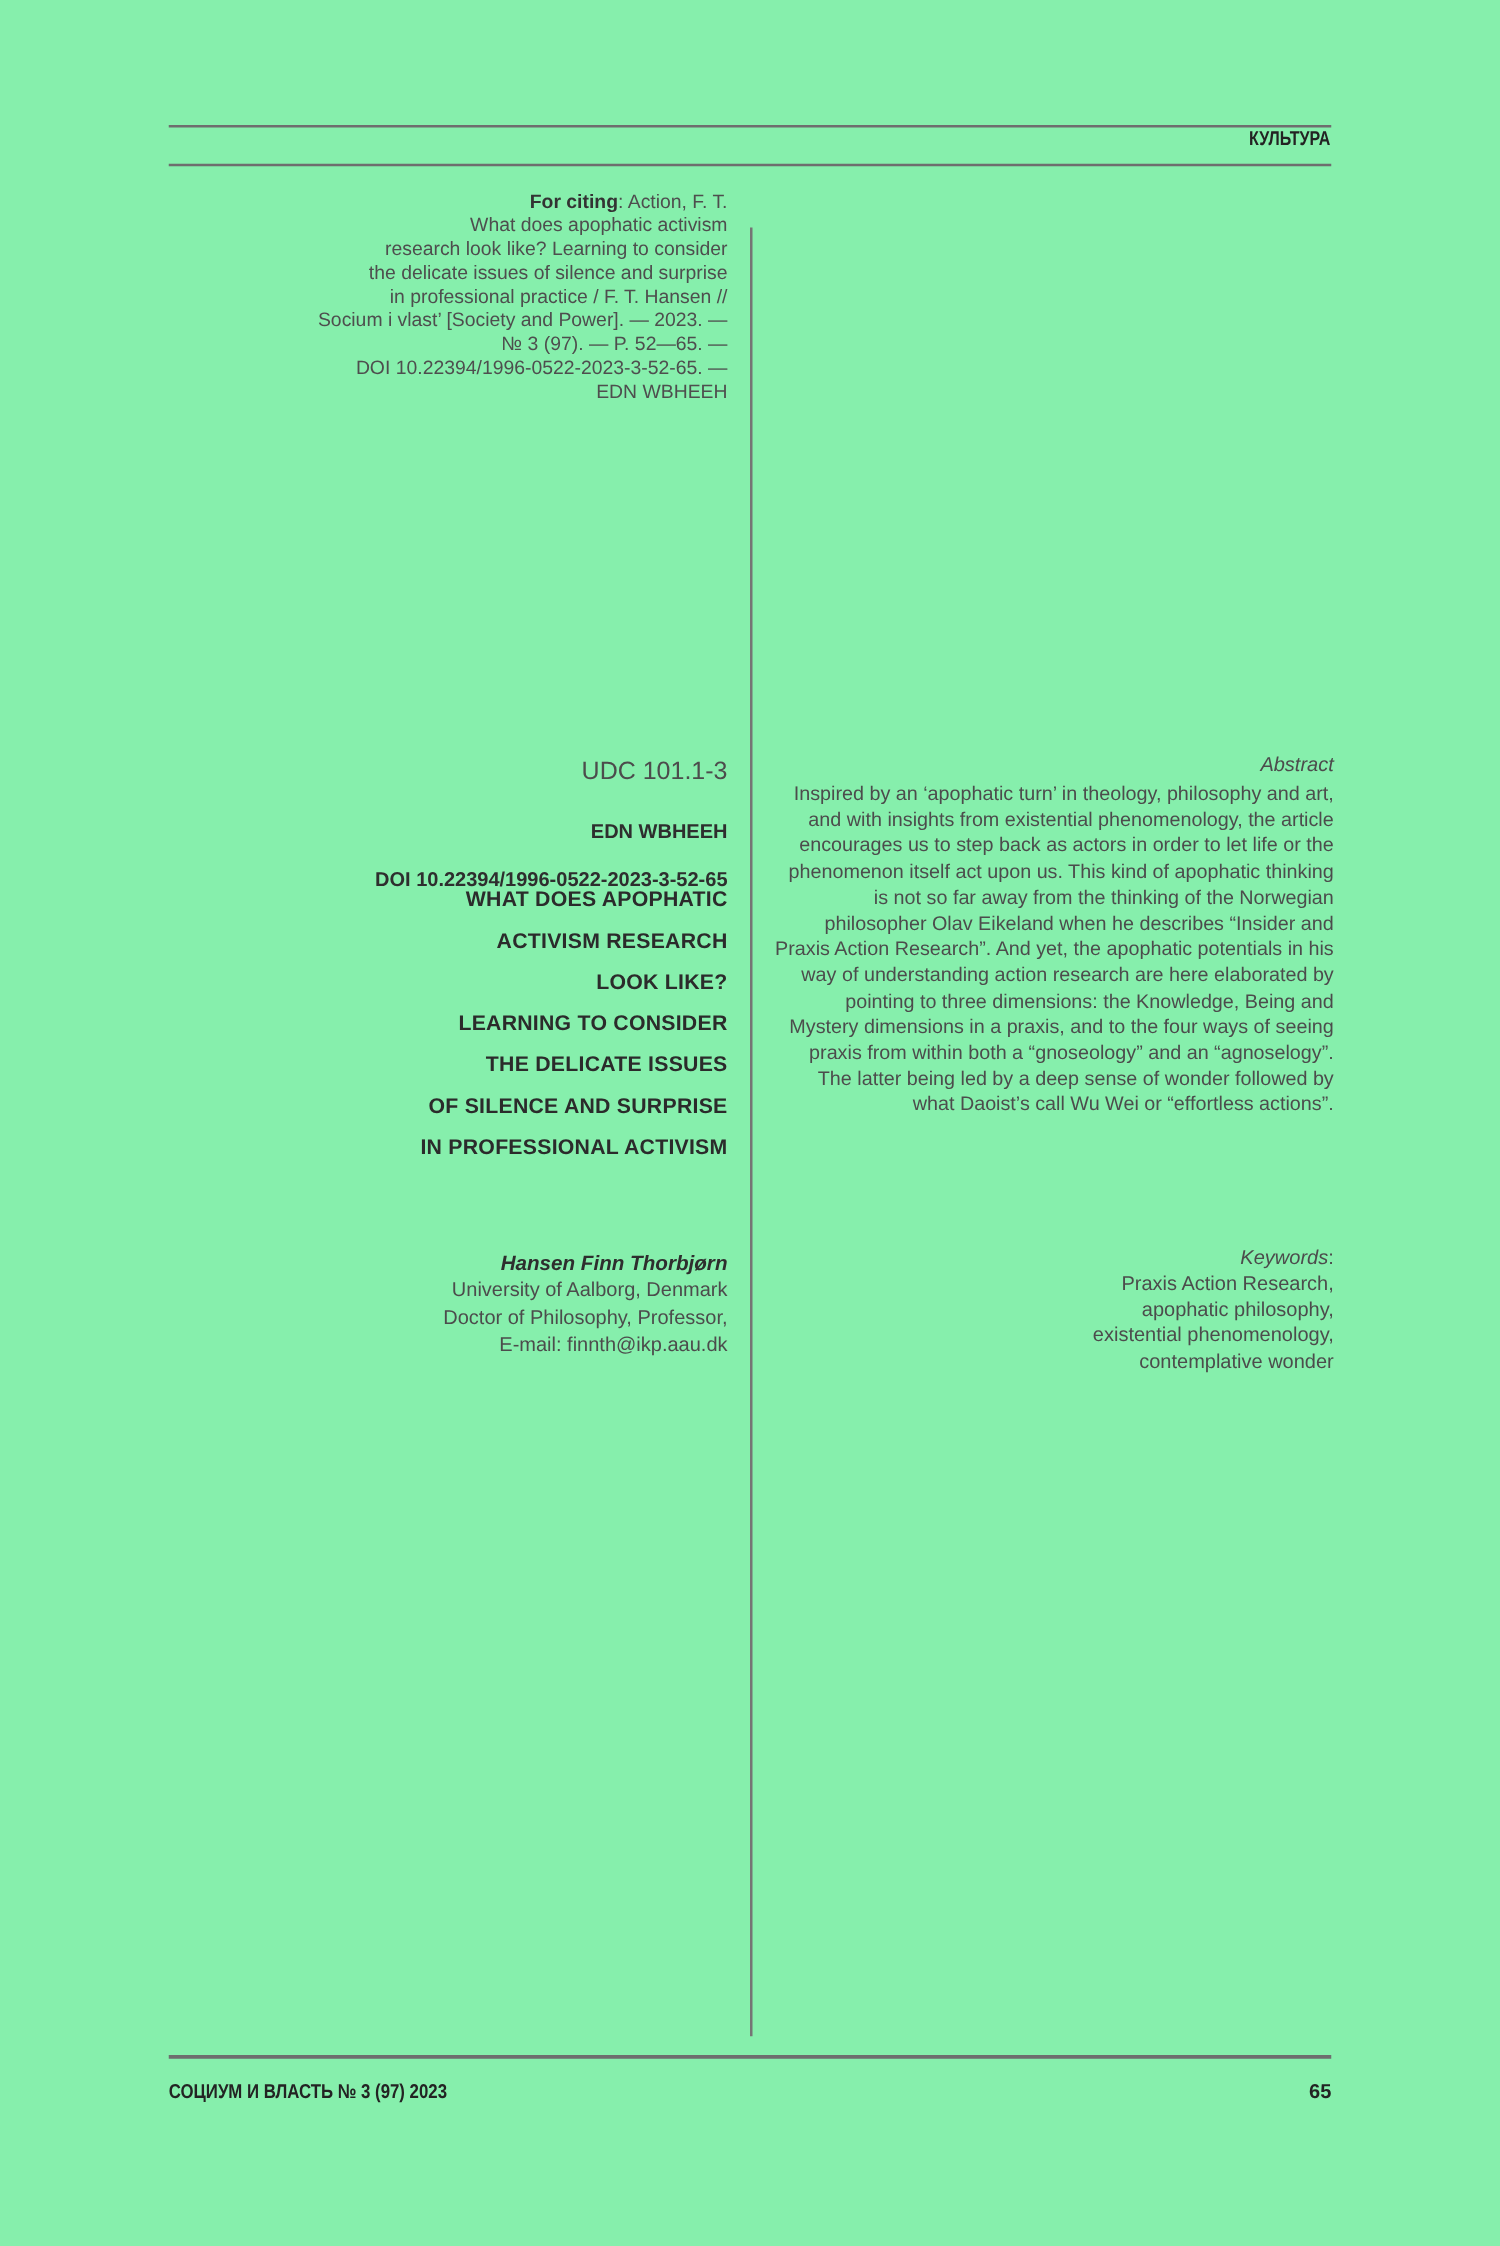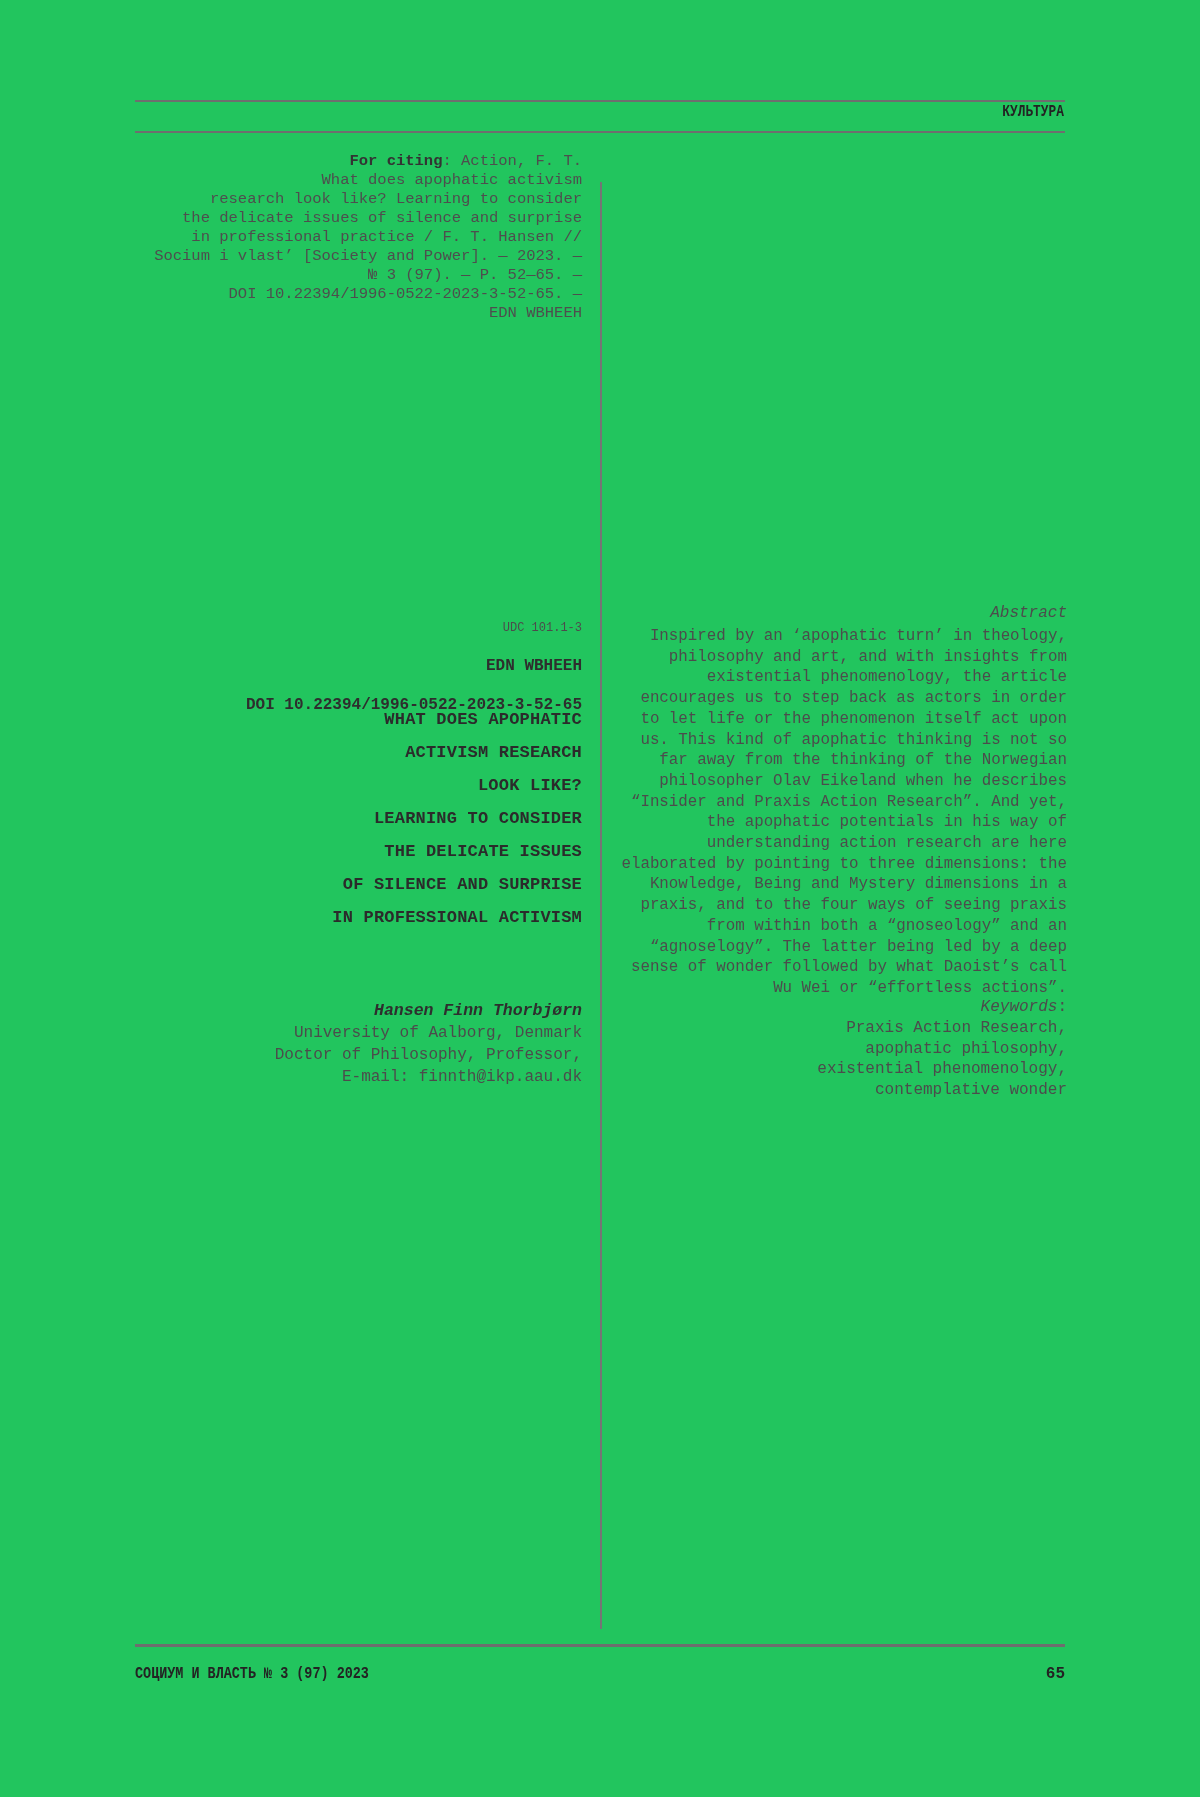--- a/index.html
+++ b/index.html
@@ -1,22 +1,22 @@
 <!DOCTYPE html>
 <html><head>
 <meta charset="utf-8">
 <style>
   html, body { margin: 0; padding: 0; background: #e8e8e8; }
   .page {
     position: relative;
     width: 1200px;
     height: 1797px;
     margin: 0 auto;
-    background: #22c55e;
-    font-family: Liberation Mono, monospace;
+    background: #86efac;
+    font-family: Liberation Sans, sans-serif;
     color: #4a4a4a;
     overflow: hidden;
   }
   .rule { position: absolute; background: #6e6e6e; }
   .rule-h { left: 135px; width: 930px; height: 2px; }
   #rule-top { top: 100px; }
   #rule-header-bottom { top: 131px; }
   #rule-footer { top: 1644px; height: 3px; }
 
   .section-label {
@@ -35,21 +35,21 @@
   .leftcol { position: absolute; left: 135px; width: 447px; text-align: right; }
 
   .citation {
     top: 152px;
     font-size: 15.5px;
     line-height: 19px;
     color: #4e4e4e;
   }
   .citation .b { font-weight: 700; color: #333333; margin-left: 13px; }
 
-  .udc   { top: 621px; font-size: 12px; color: #4c4c4c; }
+  .udc   { top: 606px; font-size: 20px; color: #4c4c4c; }
   .edn   { top: 657px; font-size: 16px; font-weight: 700; color: #2e2e2e; }
   .doi   { top: 696px; font-size: 16px; font-weight: 700; color: #2e2e2e; }
 
   .title {
     top: 703px;
     font-size: 17px;
     line-height: 33px;
     font-weight: 700;
     color: #2b2b2b;
     letter-spacing: 0.2px;

